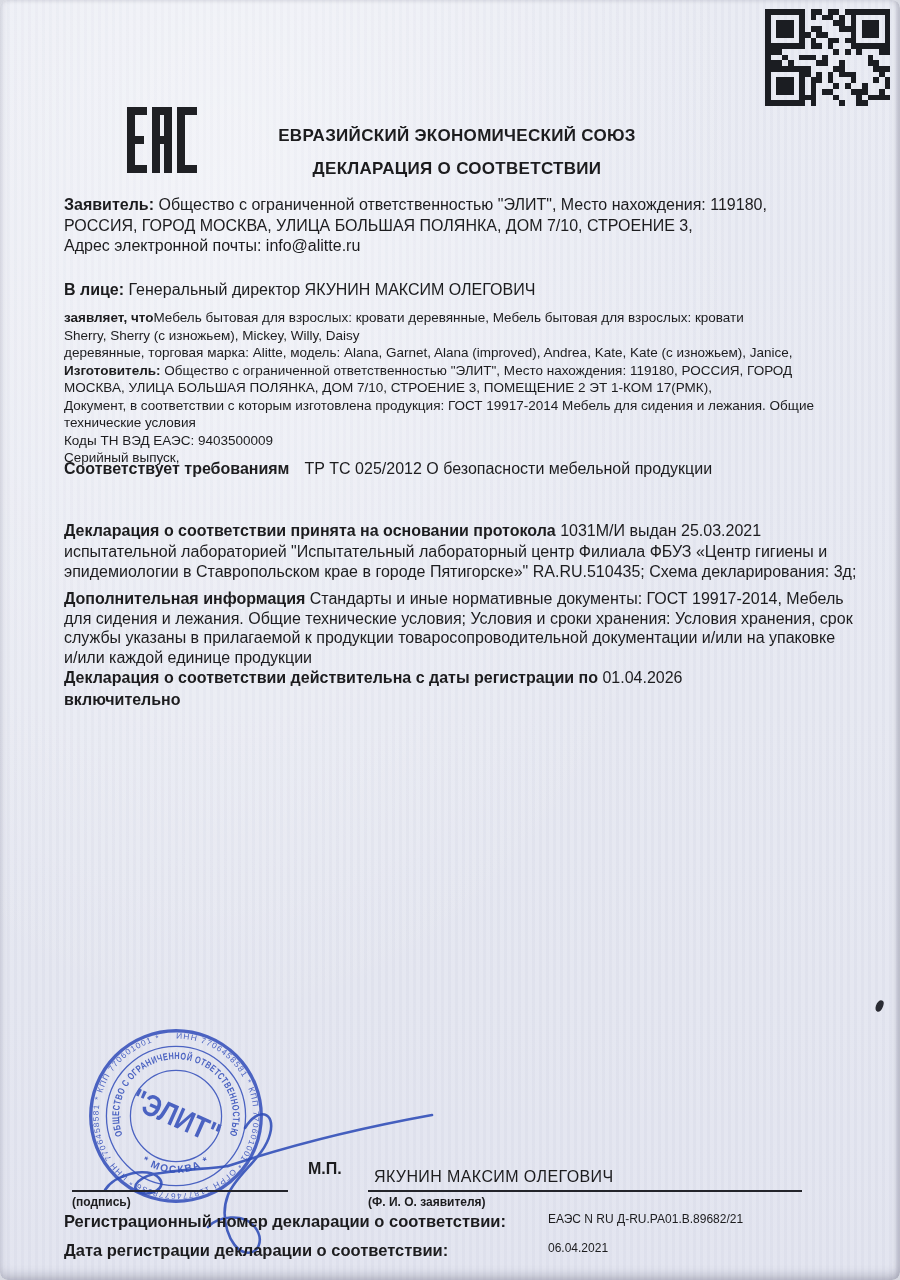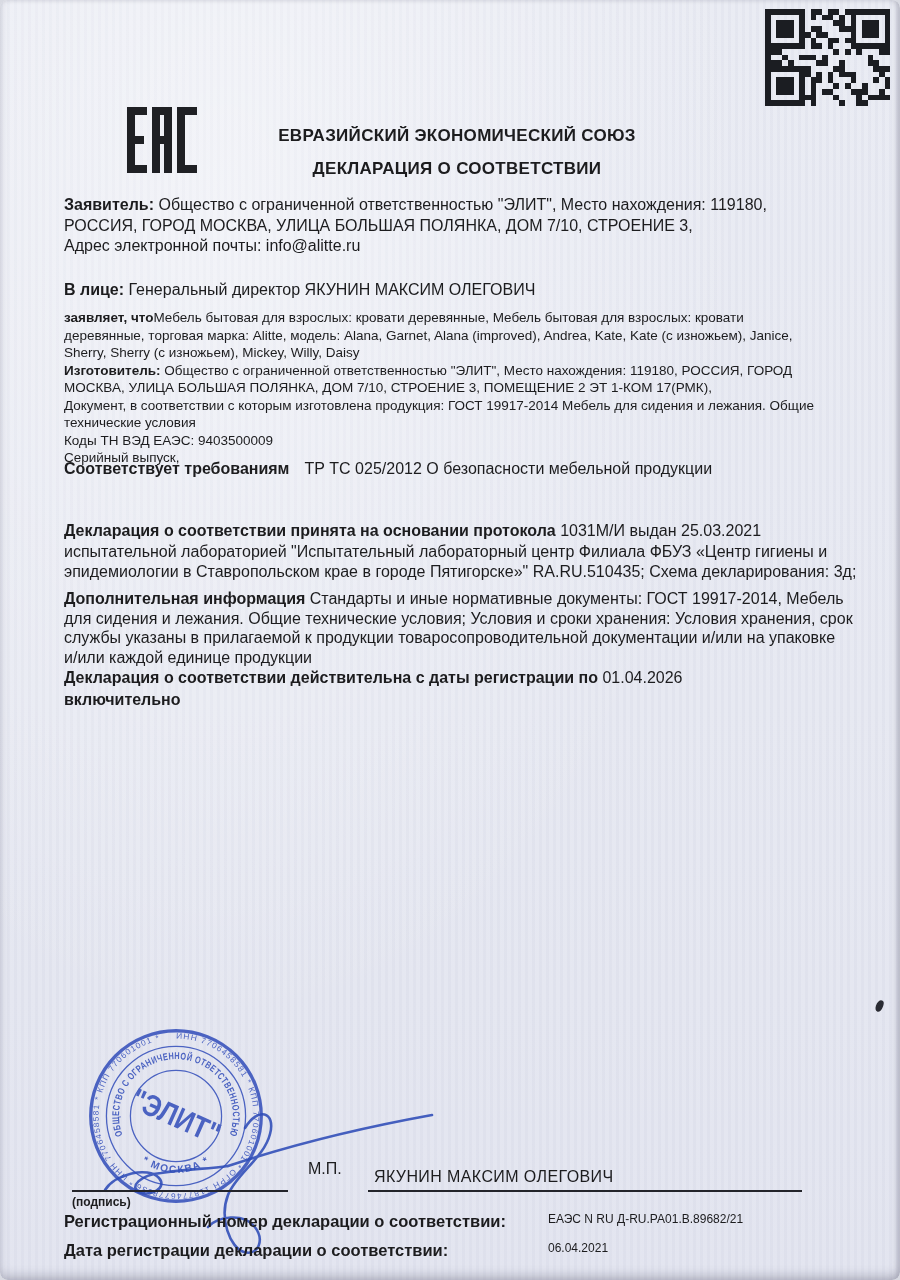--- a/index.html
+++ b/index.html
@@ -30,21 +30,21 @@
   .inperson{left:64px;top:281px;font-size:16px;}
   .declares{left:64px;top:309px;font-size:13.5px;line-height:17.5px;}
   .conforms{left:64px;top:460px;font-size:16px;}
   .conforms .lab{padding-right:15px;text-align:right;}
   .decl-gap{}
   .protocol{left:64px;top:521px;font-size:16px;line-height:20.5px;}
   .additional{left:64px;top:589px;font-size:16px;line-height:19.5px;}
   .validity{left:64px;top:667px;font-size:16px;line-height:21.5px;font-weight:bold;}
   .validity .val{font-weight:normal;}
 
-  .mp{left:308px;top:1160px;font-size:16px;font-weight:normal;}
+  .mp{left:308px;top:1160px;font-size:16px;font-weight:bold;}
   .sig-name{left:374px;top:1168px;font-size:16px;letter-spacing:.4px;}
   .hline{height:2px;background:#23242a;top:1190px;}
   .sig-line{left:72px;width:216px;}
   .fio-line{left:368px;width:434px;}
   .caption{top:1195px;font-size:12px;font-weight:bold;text-align:left;}
   .cap-sig{left:72px;width:216px;}
   .cap-fio{left:368px;width:434px;}
 
   .reg-label{left:64px;font-size:16.5px;font-weight:bold;}
   .reg-value{left:548px;font-size:12px;}
@@ -197,22 +197,22 @@
     <span class="ln">Адрес электронной почты: info@alitte.ru</span>
   </div>
 
   <div class="abs inperson">
     <span class="b">В лице:</span>
     <span>Генеральный директор ЯКУНИН МАКСИМ ОЛЕГОВИЧ</span>
   </div>
 
   <div class="abs declares">
     <span class="ln"><span class="b decl-gap">заявляет, что</span><span>Мебель бытовая для взрослых: кровати деревянные, Мебель бытовая для взрослых: кровати</span></span>
+    <span class="ln">Sherry, Sherry (с изножьем), Mickey, Willy, Daisy</span>
     <span class="ln">деревянные, торговая марка: Alitte, модель: Alana, Garnet, Alana (improved),  Andrea, Kate, Kate (с изножьем), Janice,</span>
-    <span class="ln">Sherry, Sherry (с изножьем), Mickey, Willy, Daisy</span>
     <span class="ln"><span class="b">Изготовитель:</span> <span>Общество с ограниченной ответственностью "ЭЛИТ", Место нахождения: 119180, РОССИЯ, ГОРОД</span></span>
     <span class="ln">МОСКВА, УЛИЦА БОЛЬШАЯ ПОЛЯНКА, ДОМ 7/10, СТРОЕНИЕ 3, ПОМЕЩЕНИЕ 2 ЭТ 1-КОМ 17(РМК),</span>
     <span class="ln">Документ, в соответствии с которым изготовлена продукция: ГОСТ 19917-2014 Мебель для сидения и лежания. Общие</span>
     <span class="ln">технические условия</span>
     <span class="ln">Коды ТН ВЭД ЕАЭС: 9403500009</span>
     <span class="ln">Серийный выпуск,</span>
   </div>
 
   <div class="abs conforms">
     <span class="b lab">Соответствует требованиям</span><span>ТР ТС 025/2012 О безопасности мебельной продукции</span>
@@ -265,20 +265,21 @@
       <path d="M 185 30 C 198 8, 216 14, 210 36 C 204 60, 176 76, 168 97 C 159 120, 170 150, 184 154 C 199 158, 205 141, 194 128 C 183 115, 158 118, 148 129"></path>
       <path d="M 168 68 C 228 48, 300 30, 372 17"></path>
     </g>
   </svg>
 
   <div class="abs mp">М.П.</div>
   <div class="abs sig-name">ЯКУНИН МАКСИМ ОЛЕГОВИЧ</div>
   <div class="abs hline sig-line"></div>
   <div class="abs hline fio-line"></div>
   <div class="abs caption cap-sig">(подпись)</div>
+  <div class="abs caption cap-fio">(Ф. И. О. заявителя)</div>
 
   <div class="abs reg-label row1">Регистрационный номер декларации о соответствии:</div>
   <div class="abs reg-value row1">ЕАЭС N RU Д-RU.РА01.В.89682/21</div>
   <div class="abs reg-label row2">Дата регистрации декларации о соответствии:</div>
   <div class="abs reg-value row2">06.04.2021</div>
 
   <div class="abs speck"></div>
 </div>
 
 </body></html>

